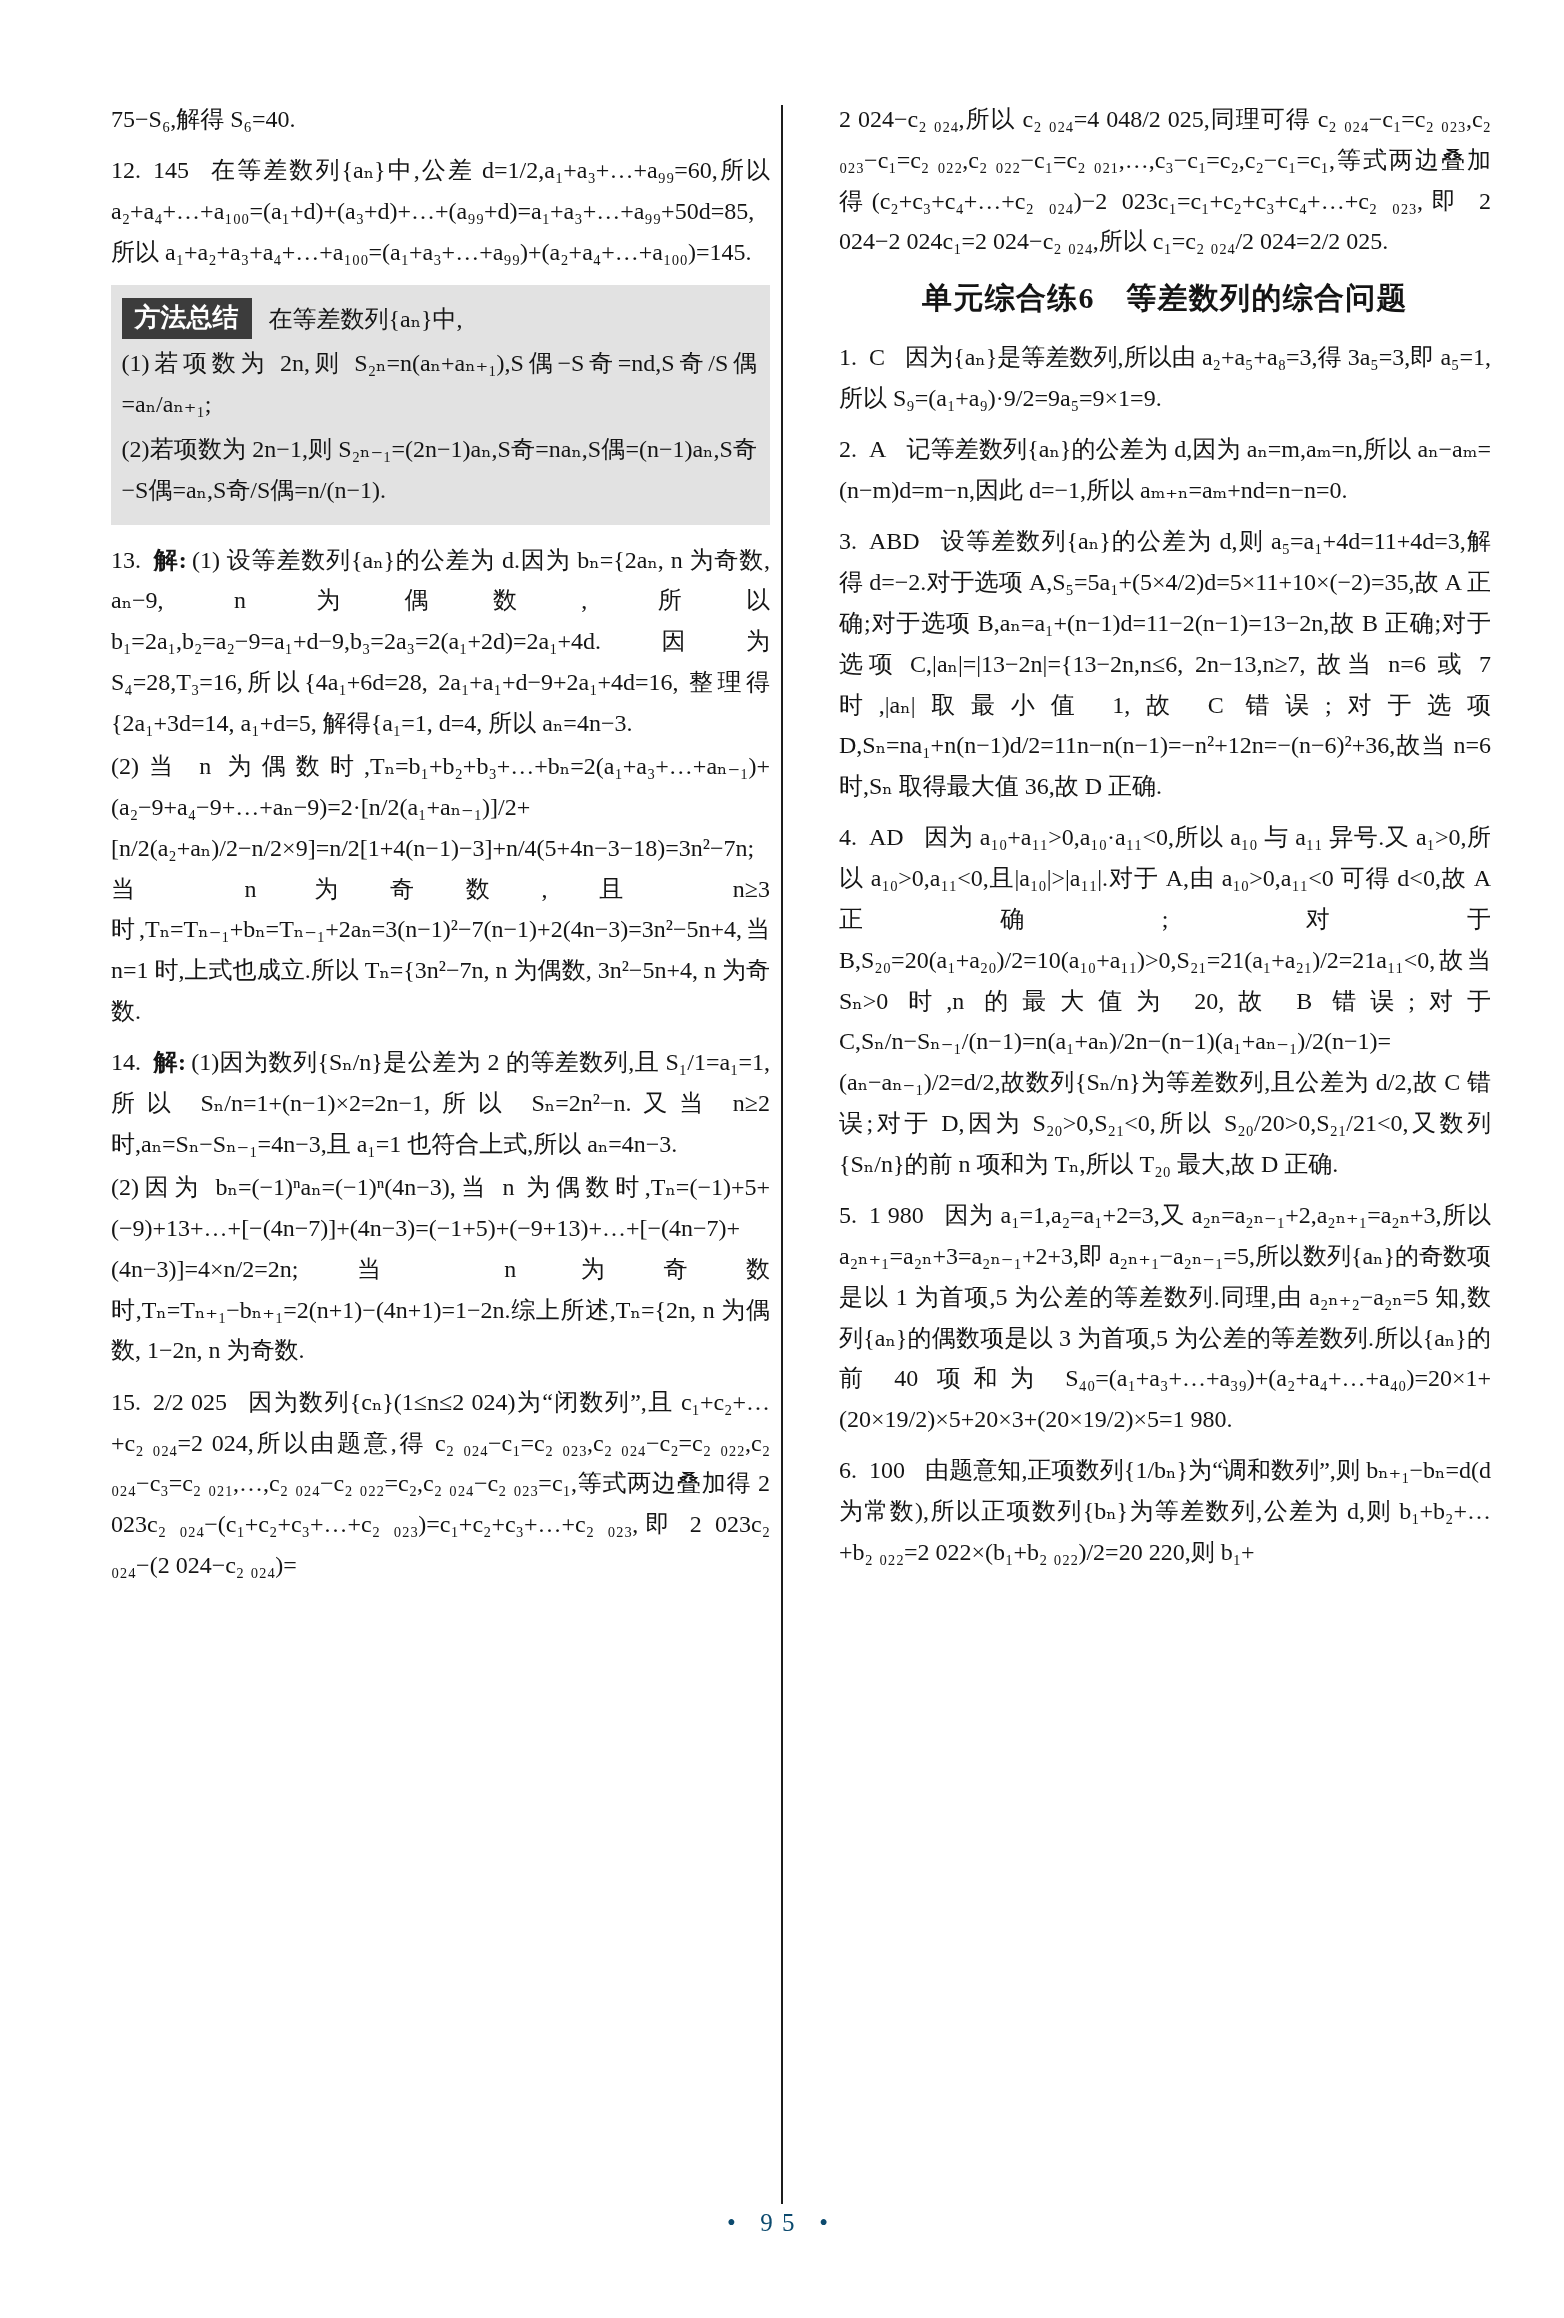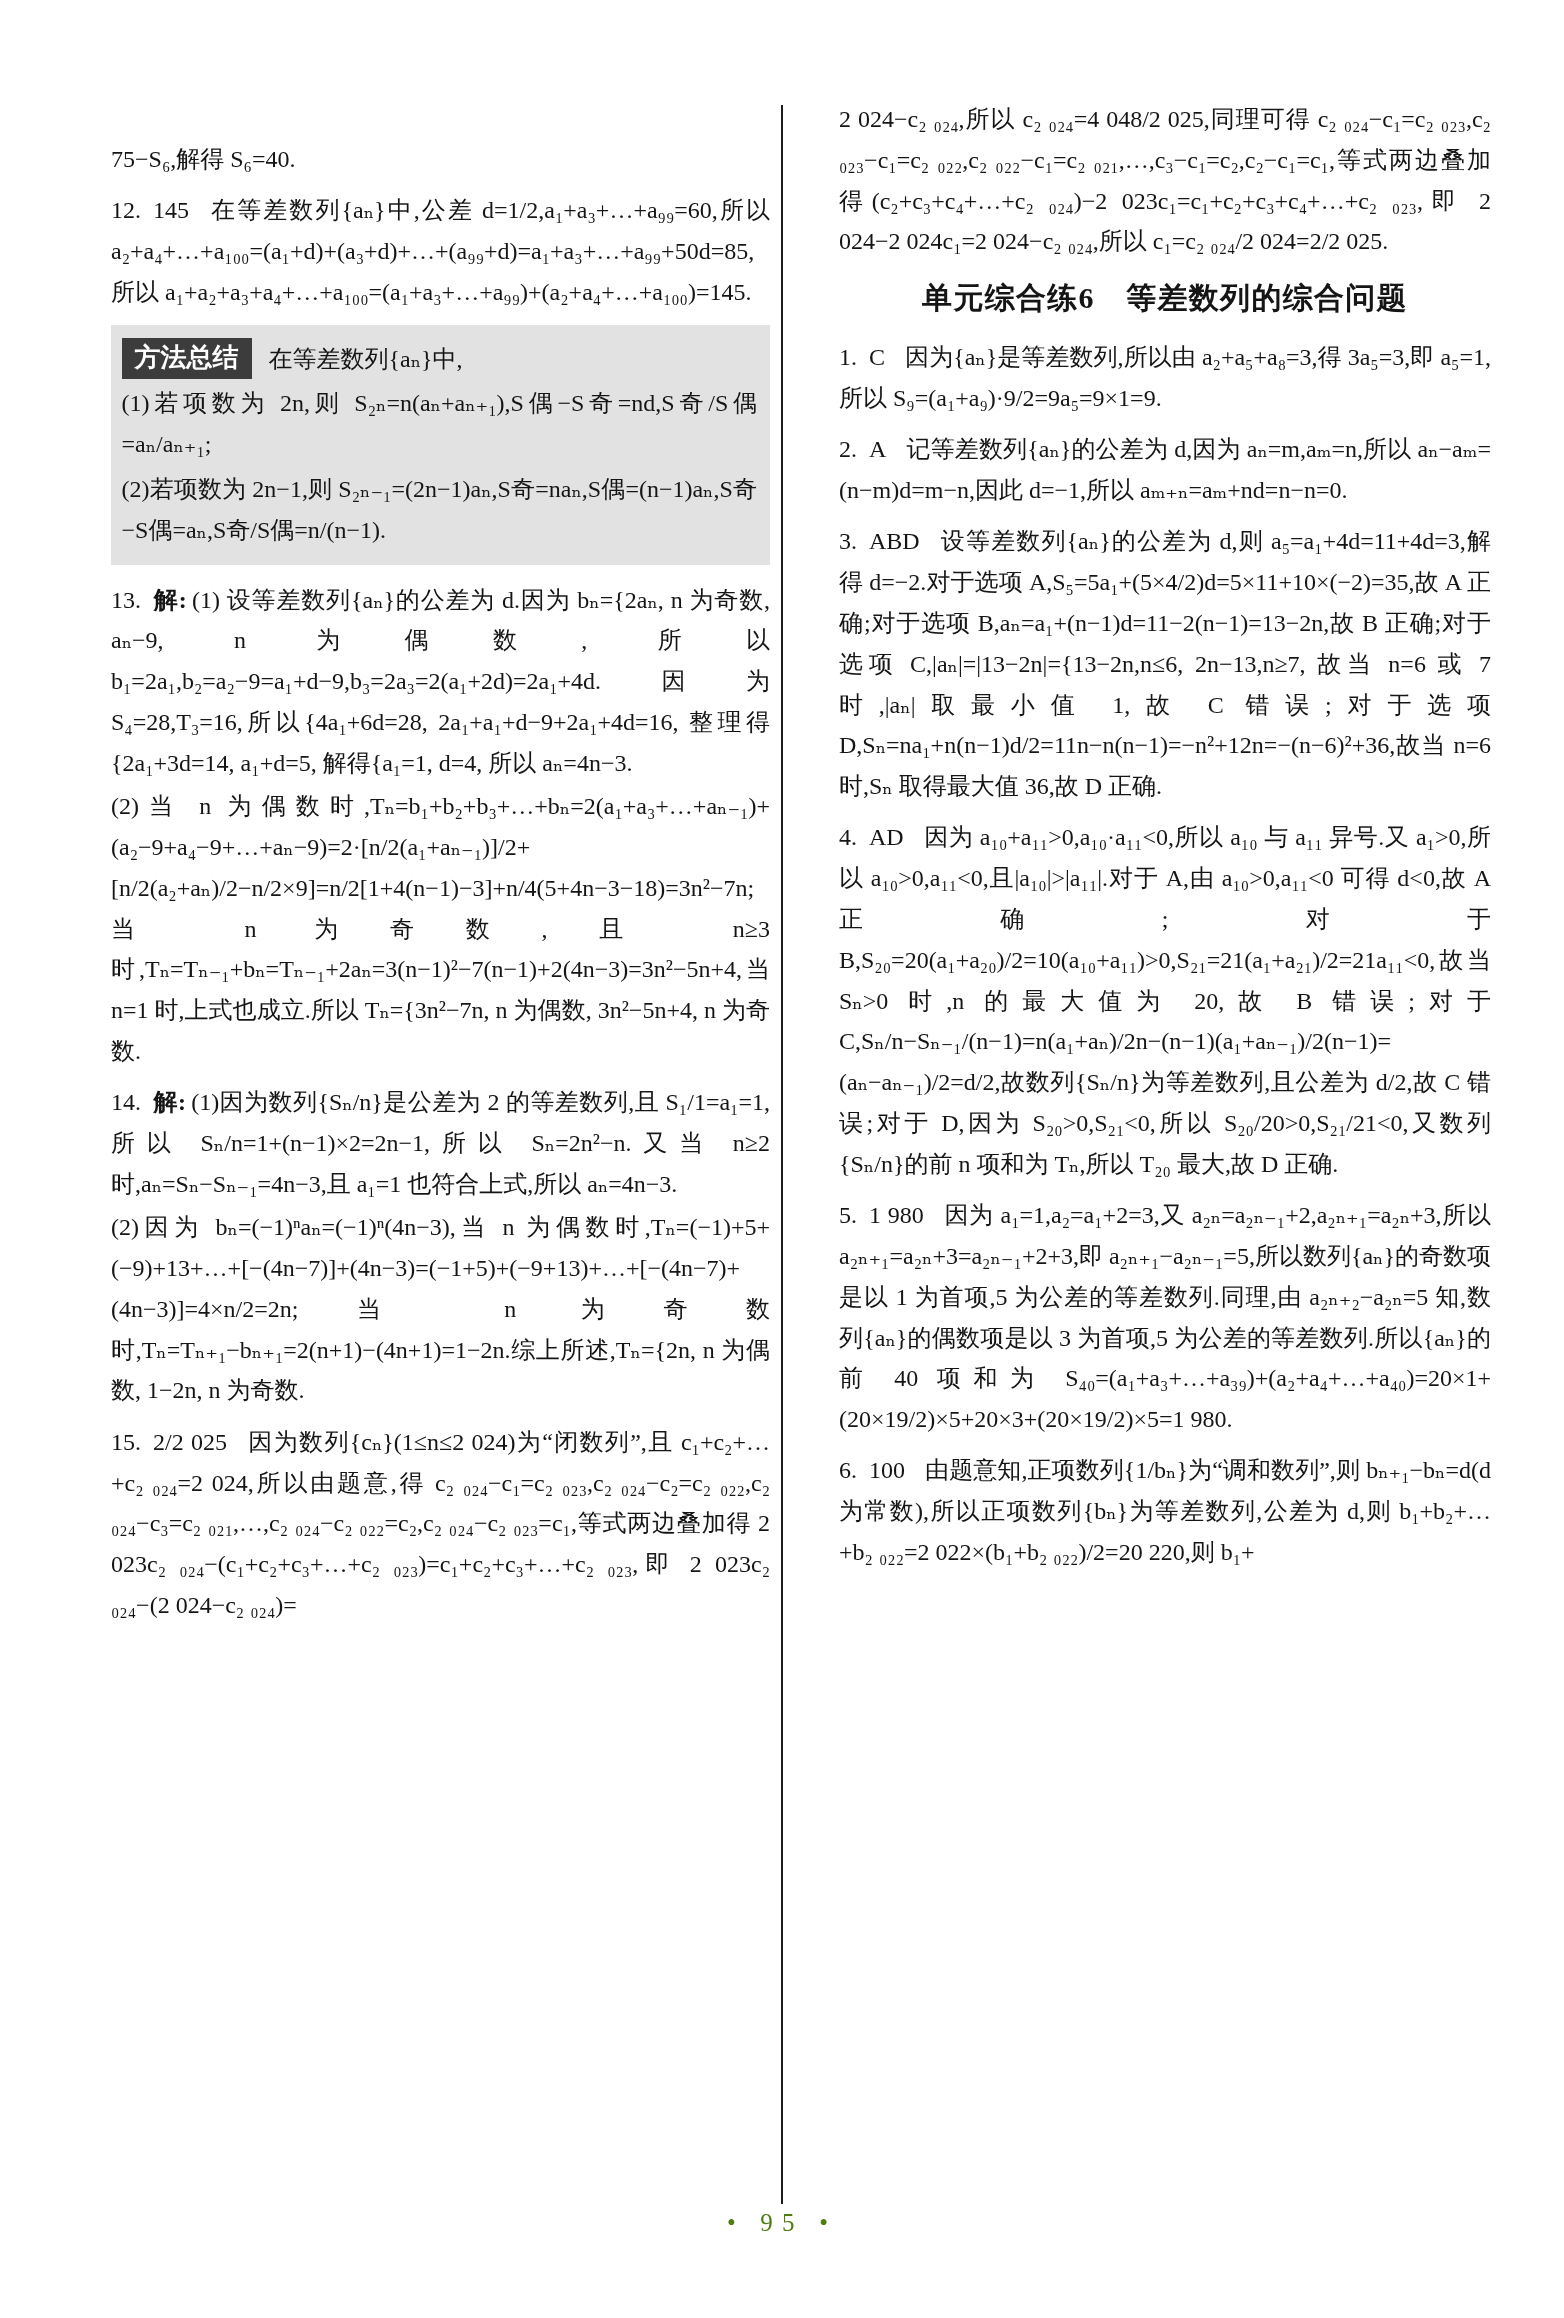--- a/index.html
+++ b/index.html
@@ -21,21 +21,21 @@
   }
   .col {
     position: absolute;
     top: 99px;
     font-size: 24px;
     line-height: 1.7;
     text-align: justify;
     overflow: hidden;
     height: 2128px;
   }
-  .col-left  { left: 111px;  width: 659px; margin-top: 40px; }
+  .col-left  { left: 111px;  width: 659px; }
   .col-right { left: 839px; width: 652px;  }
   .divider {
     position: absolute;
     left: 781px;
     top: 105px;
     width: 2px;
     height: 2099px;
     background: #1c1c1c;
   }
   .block { margin: 0 0 10.5px 0; }
@@ -70,21 +70,21 @@
     line-height: 1.5;
   }
   .footer {
     position: absolute;
     top: 2209px;
     left: 0;
     width: 1564px;
     text-align: center;
     font-size: 25px;
     letter-spacing: 9.2px;
-    color: #4d7c0f;
+    color: #0c4a6e;
   }
 </style>
 </head>
 <body>
 
 <div class="page">
 
   <div class="col col-left">
 
     <p class="block">75−S₆,解得 S₆=40.</p>

